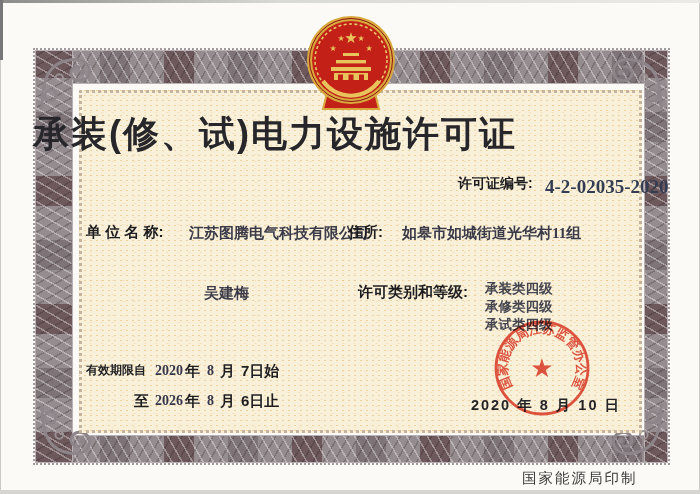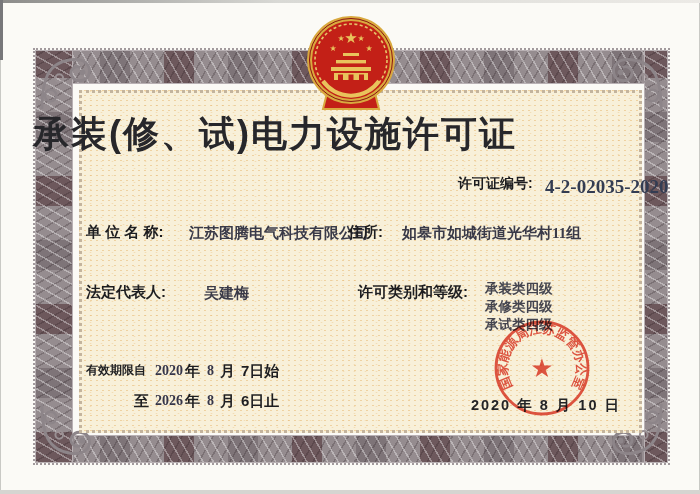--- a/index.html
+++ b/index.html
@@ -142,21 +142,20 @@
   <div class="abs title">承装(修、试)电力设施许可证</div>
 
   <span class="abs lic-lbl" style="left:458px;top:175px;">许可证编号:</span>
   <span class="abs lic-val" style="left:545px;top:176px;">4-2-02035-2020</span>
 
   <span class="abs lbl" style="left:86px;top:223px;">单 位 名 称:</span>
   <span class="abs val" style="left:177px;top:224px;">江苏图腾电气科技有限公司</span>
   <span class="abs lbl" style="left:348px;top:223px;">住所:</span>
   <span class="abs val" style="left:390px;top:224px;">如皋市如城街道光华村11组</span>
 
-  <span class="abs lbl" style="left:86px;top:283px;">法定代表人:</span>
   <span class="abs val" style="left:192px;top:284px;">吴建梅</span>
   <span class="abs lbl" style="left:358px;top:283px;">许可类别和等级:</span>
   <span class="abs class-line" style="left:485px;top:280px;">承装类四级</span>
   <span class="abs class-line" style="left:485px;top:298px;">承修类四级</span>
   <span class="abs class-line" style="left:485px;top:316px;">承试类四级</span>
 
   <span class="abs lbl" style="left:86px;top:362px;font-size:12px;">有效期限自</span>
   <span class="abs num" style="left:155px;top:363px;">2020</span>
   <span class="abs unit" style="left:185px;top:362px;">年</span>
   <span class="abs num" style="left:207px;top:363px;">8</span>
@@ -176,13 +175,14 @@
     <defs>
       <path id="sealArc" d="M65 97 A35 35 0 1 1 65.06 97" fill="none"></path>
     </defs>
     <circle cx="65" cy="62" r="46" fill="none" stroke="#e04232" stroke-width="2.8"></circle>
     <text x="65" y="71" font-size="26" text-anchor="middle" fill="#e04232" font-family="DejaVu Sans, sans-serif">★</text>
     <text font-size="12.5" fill="#e04232" font-weight="bold" font-family="Liberation Sans, sans-serif">
       <textPath href="#sealArc" startOffset="50%" text-anchor="middle">国家能源局江苏监管办公室</textPath>
     </text>
   </svg>
 
+  <span class="abs printer" style="left:522px;top:469px;">国家能源局印制</span>
 </div>
 
 </body></html>

